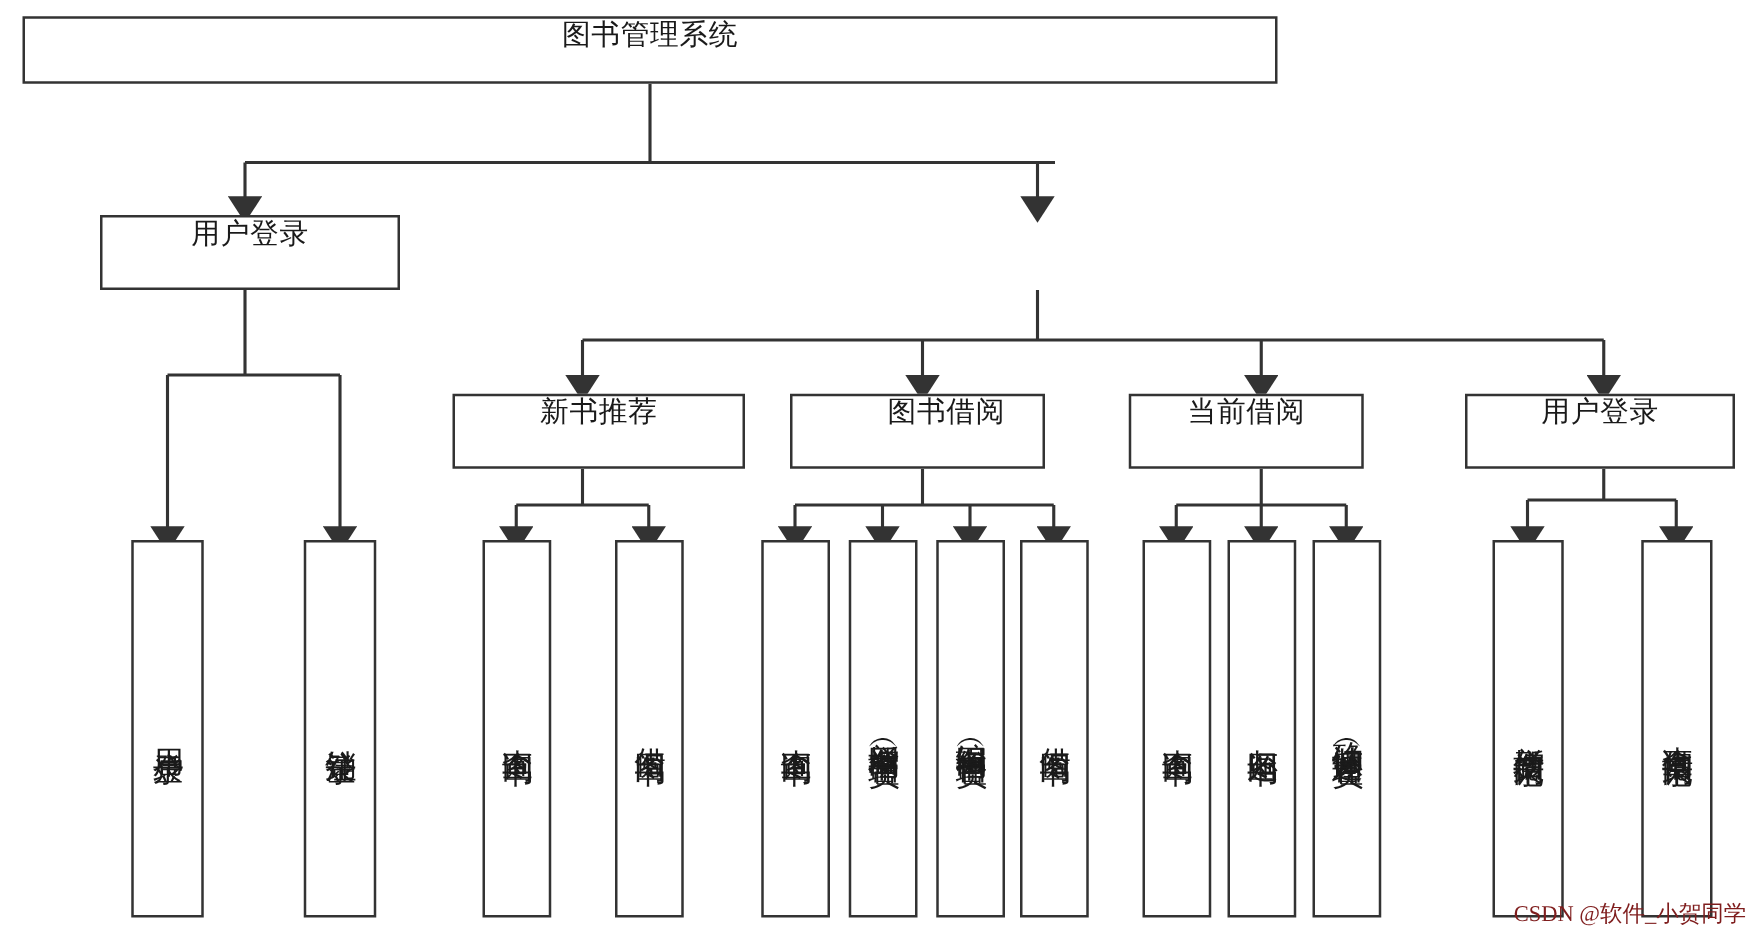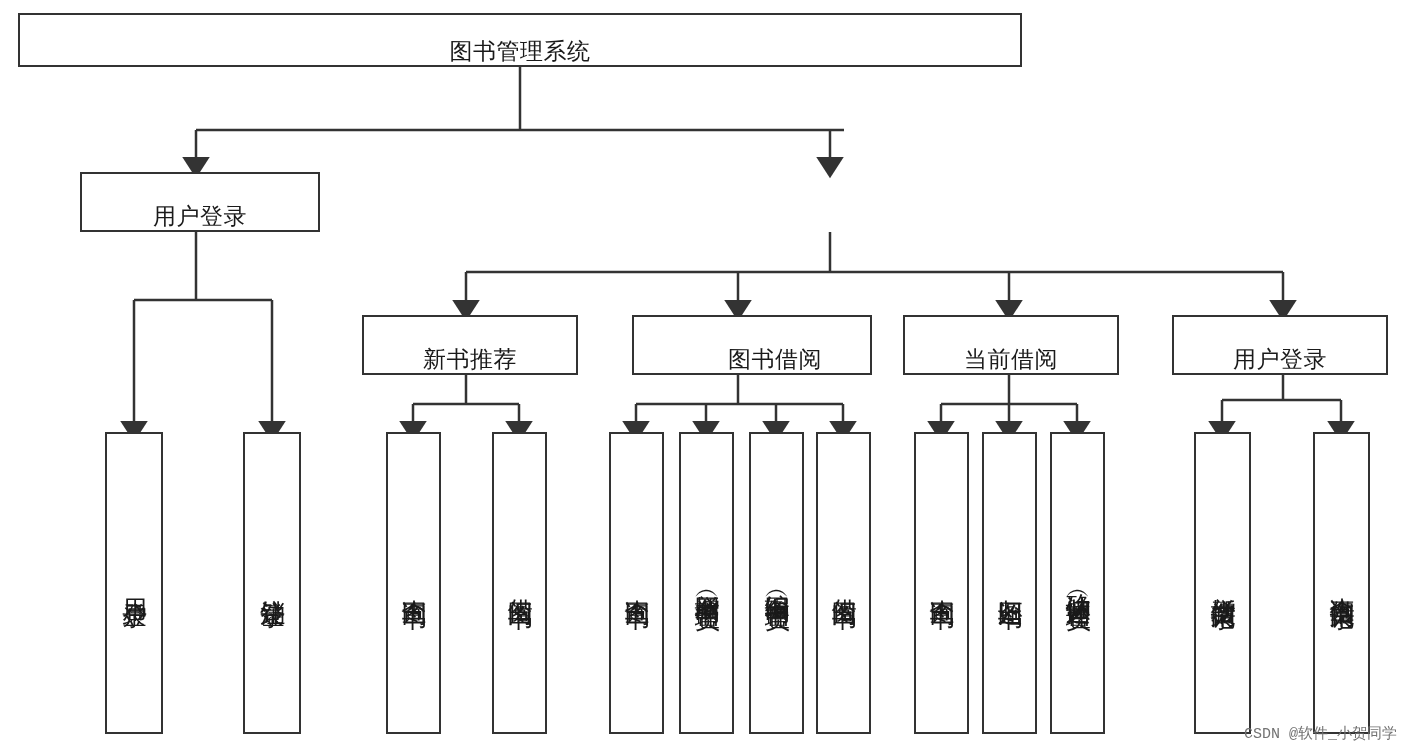--- a/index.html
+++ b/index.html
@@ -24,21 +24,21 @@
     width: 1405px;
     height: 747px;
     pointer-events: none;
   }
   .node {
     position: absolute;
     box-sizing: border-box;
     background: #ffffff;
     border: 2.5px solid #333333;
     display: flex;
-    align-items: flex-end;
+    align-items: flex-start;
     justify-content: center;
     color: #1a1a1a;
     z-index: 2;
   }
   .node .lbl {
     display: block;
     text-align: center;
     line-height: 1.18;
     letter-spacing: 0.5px;
   }
@@ -62,25 +62,25 @@
     font-size: 25px;
     line-height: 1.05;
     letter-spacing: 2px;
     white-space: nowrap;
     max-height: 100%;
   }
   #watermark {
     position: absolute;
     right: 8px;
     bottom: 4px;
-    font-size: 15px;
-    color: #737373;
+    font-size: 18px;
+    color: #7f1d1d;
     white-space: nowrap;
     z-index: 5;
-    font-family: Liberation Mono, monospace;
+    font-family: Liberation Serif, serif;
   }
 </style>
 </head>
 <body>
 
 <div id="canvas">
 
   <svg id="wires" viewBox="0 0 1405 747">
     <defs>
       <marker id="arrow" markerWidth="9" markerHeight="11" refX="1.2" refY="5.5" orient="auto" markerUnits="strokeWidth">
@@ -133,29 +133,29 @@
 
   <div class="node root horiz" style="left:18px; top:13px; width:1004px; height:54px;">
     <span class="lbl">图书管理系统</span>
   </div>
 
   <div class="node horiz" style="left:80px; top:172px; width:240px; height:60px;">
     <span class="lbl">用户登录</span>
   </div>
 
 
-  <div class="node horiz" style="left:362px; top:315px; width:216px; height:60px;">
+  <div class="node horiz" style="left:362px; top:315px; width:234px; height:60px;">
     <span class="lbl">新书推荐</span>
   </div>
 
-  <div class="node horiz" style="left:632px; top:315px; width:240px; height:60px;padding-left:46px;">
+  <div class="node horiz" style="left:632px; top:315px; width:204px; height:60px;padding-left:46px;">
     <span class="lbl">图书借阅</span>
   </div>
 
-  <div class="node horiz" style="left:903px; top:315px; width:216px; height:60px;">
+  <div class="node horiz" style="left:903px; top:315px; width:188px; height:60px;">
     <span class="lbl">当前借阅</span>
   </div>
 
   <div class="node horiz" style="left:1172px; top:315px; width:216px; height:60px;">
     <span class="lbl">用户登录</span>
   </div>
 
   <div class="node vert" style="left:105px; top:432px; width:58px; height:302px;">
     <span class="lbl">用户登录</span>
   </div>

